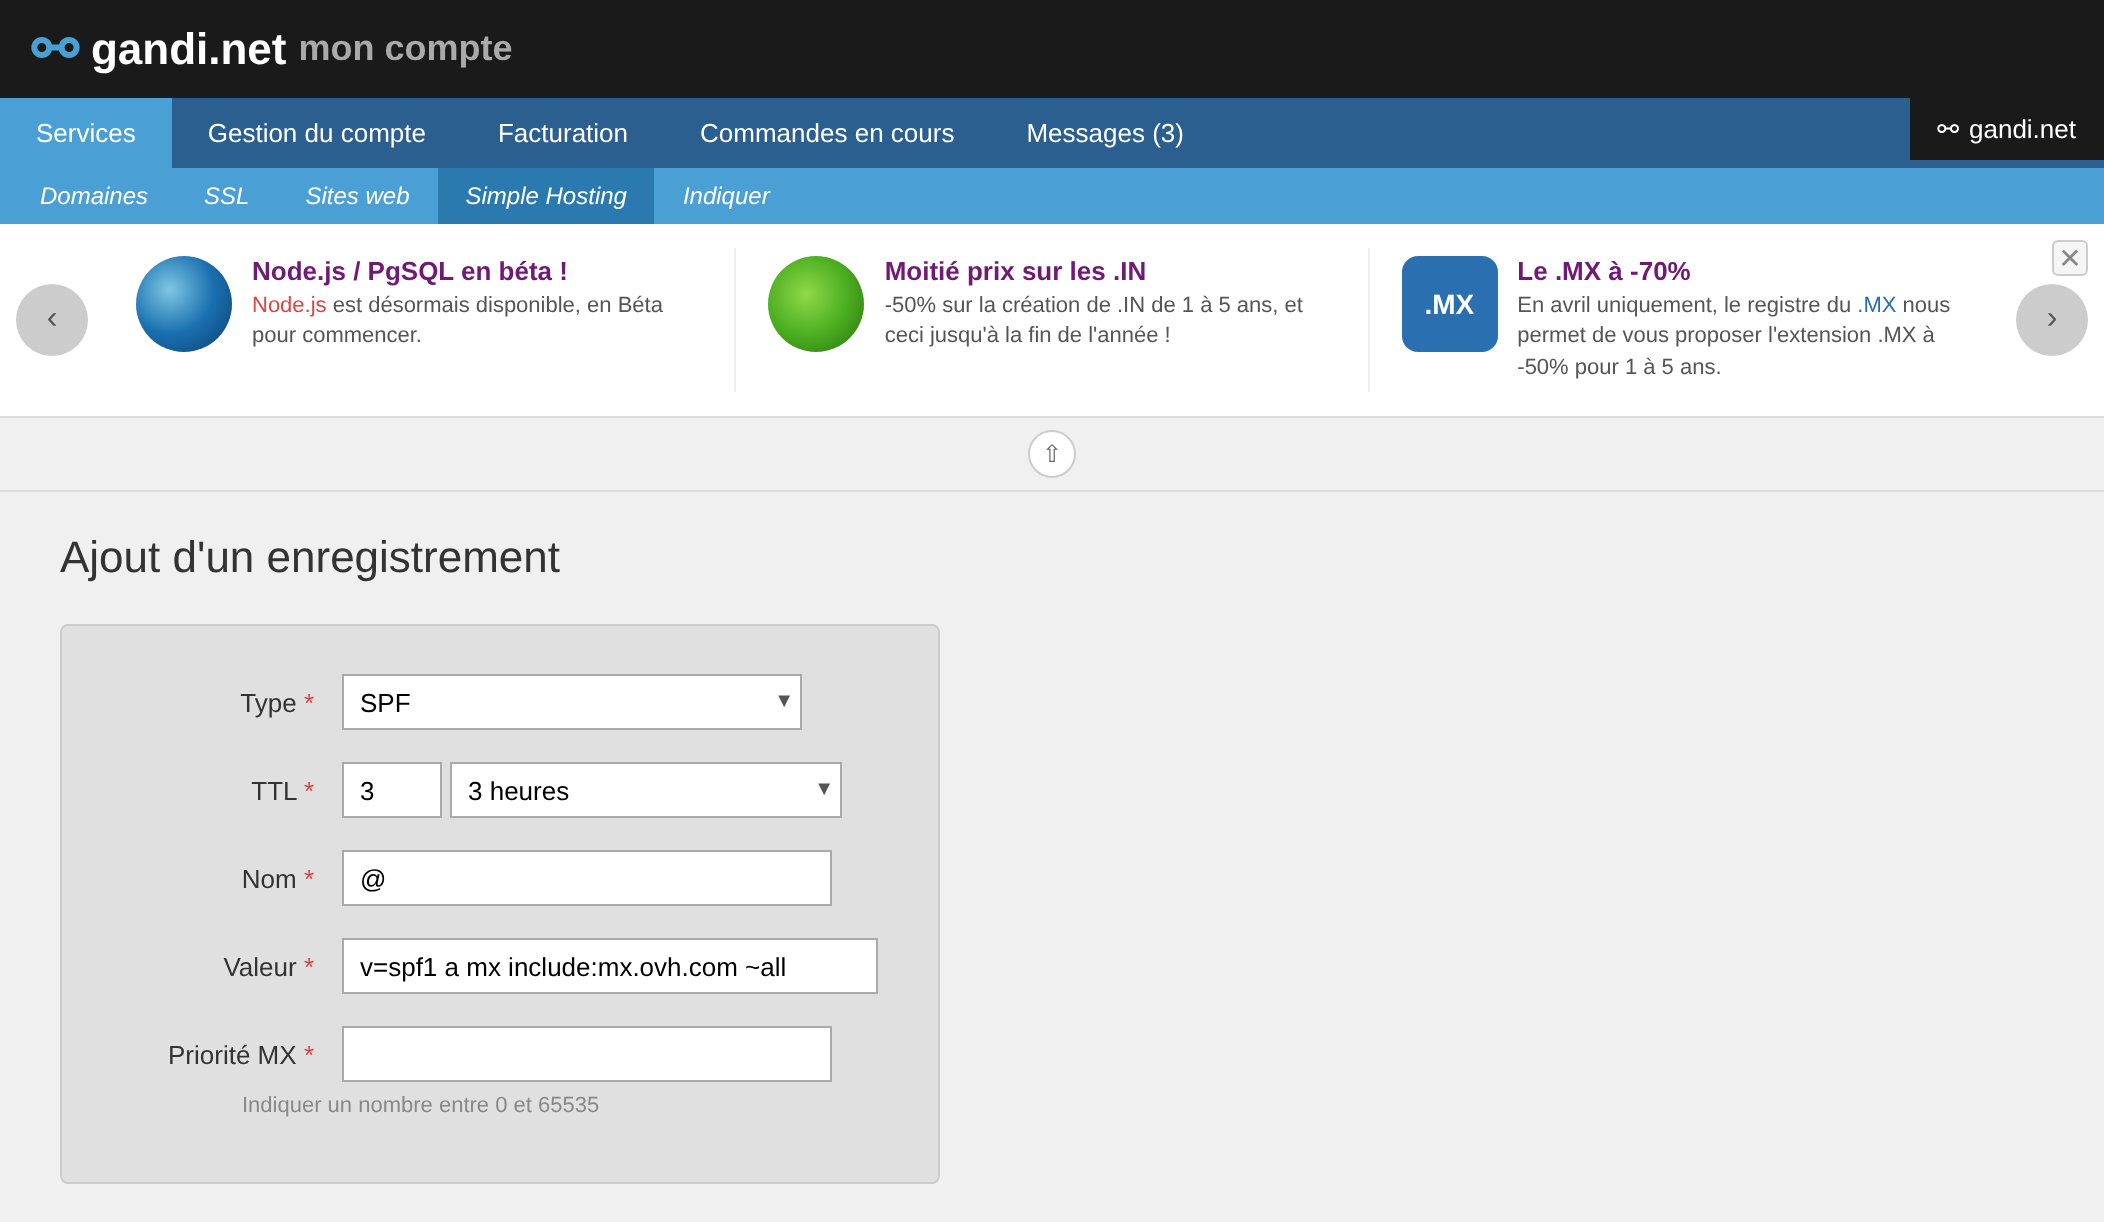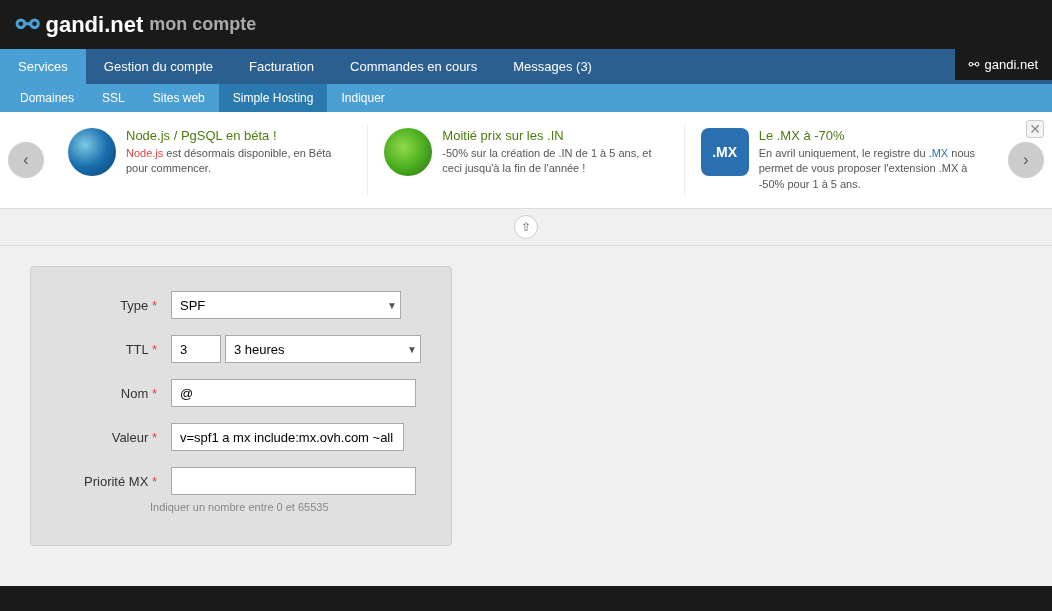--- a/index.html
+++ b/index.html
@@ -11,35 +11,35 @@
     .logo-icon { color: #4a9fd4; font-size: 28px; }
     .header-subtitle { color: #aaa; font-size: 18px; }
 
     
     .main-nav { background: #2a5f8f; display: flex; align-items: flex-start; }
     .main-nav a { color: white; text-decoration: none; padding: 10px 18px; display: block; font-size: 13px; }
     .main-nav a.active { background: #4a9fd4; }
     .main-nav .gandi-logo { margin-left: auto; background: #1a1a1a; padding: 8px 14px; color: white; font-size: 13px; display: flex; align-items: center; gap: 5px; }
 
     
-    .sub-nav { background: #4a9fd4; display: flex; align-items: center; padding: 0 6px; }
+    .sub-nav { background: #4a9fd4; display: flex; align-items: center; padding: 0 6px; font-style: italic; }
     .sub-nav a { color: white; text-decoration: none; padding: 7px 14px; display: block; font-size: 12px; }
     .sub-nav a.active { background: #2a7ab0; }
 
     
     .banner { background: white; padding: 12px 0; display: flex; align-items: center; position: relative; border-bottom: 1px solid #ddd; }
     .banner-nav { width: 36px; height: 36px; background: #ccc; border-radius: 50%; display: flex; align-items: center; justify-content: center; cursor: pointer; margin: 0 8px; color: #555; font-size: 16px; flex-shrink: 0; }
     .banner-items { display: flex; flex: 1; gap: 0; }
     .banner-item { flex: 1; display: flex; align-items: flex-start; gap: 10px; padding: 4px 16px; border-right: 1px solid #eee; }
     .banner-item:last-child { border-right: none; }
     .banner-icon { width: 48px; height: 48px; flex-shrink: 0; }
     .banner-icon.globe { background: radial-gradient(circle at 35% 35%, #7ec8e3, #1a6faf, #0a3f6f); border-radius: 50%; }
     .banner-icon.green { background: radial-gradient(circle at 40% 40%, #90d94a, #4caf20, #2a7010); border-radius: 50%; }
     .banner-icon.mx { background: #2a6faf; border-radius: 8px; display: flex; align-items: center; justify-content: center; color: white; font-weight: bold; font-size: 14px; }
-    .banner-text h4 { font-size: 13px; font-weight: normal; color: #4d7c0f; }
+    .banner-text h4 { font-size: 13px; font-weight: bold; color: #701a75; }
     .banner-text p { font-size: 11px; color: #555; margin-top: 3px; line-height: 1.4; }
     .banner-text .highlight { color: #d44; }
     .banner-text .highlight-blue { color: #2a6faf; }
     .banner-close { position: absolute; top: 8px; right: 8px; cursor: pointer; color: #888; font-size: 14px; width: 18px; height: 18px; border: 1px solid #ccc; border-radius: 3px; display: flex; align-items: center; justify-content: center; background: #f5f5f5; }
 
     
     .chevron-area { background: #f0f0f0; display: flex; justify-content: center; padding: 6px 0; border-bottom: 1px solid #ddd; }
     .chevron-btn { background: white; border: 1px solid #ccc; border-radius: 50%; width: 24px; height: 24px; display: flex; align-items: center; justify-content: center; cursor: pointer; color: #666; font-size: 12px; }
 
     
@@ -51,21 +51,21 @@
     .form-row { display: flex; align-items: center; margin-bottom: 16px; }
     .form-label { width: 110px; text-align: right; padding-right: 14px; font-size: 13px; color: #333; flex-shrink: 0; }
     .form-label .required { color: #d44; }
     .form-input { border: 1px solid #aaa; background: white; padding: 5px 8px; font-size: 13px; height: 28px; }
     .select-wrapper { position: relative; display: inline-block; }
     .form-select { border: 1px solid #aaa; background: white; padding: 4px 24px 4px 8px; font-size: 13px; height: 28px; appearance: none; width: 230px; cursor: pointer; }
     .select-arrow { position: absolute; right: 4px; top: 50%; transform: translateY(-50%); pointer-events: none; color: #555; font-size: 10px; }
     .ttl-row { display: flex; align-items: center; gap: 4px; }
     .ttl-number { width: 50px; }
     .form-input-wide { width: 245px; }
-    .hint-text { font-size: 11px; color: #888; margin-left: 89px; margin-top: -10px; margin-bottom: 8px; }
+    .hint-text { font-size: 11px; color: #888; margin-left: 60px; margin-top: -10px; margin-bottom: 8px; }
 
     
     .confirm-area { position: absolute; right: -320px; top: 0; width: 300px; }
     .confirm-text { color: #c00; font-size: 22px; font-weight: bold; font-style: italic; text-align: right; line-height: 1.2; }
     .arrow-svg { display: block; margin-top: 4px; }
   </style>
 </head>
 <body>
 
 <div class="header">
@@ -126,20 +126,21 @@
   </div>
   <div class="banner-nav">›</div>
   <div class="banner-close">✕</div>
 </div>
 
 <div class="chevron-area">
   <div class="chevron-btn">⇧</div>
 </div>
 
 <div class="main-content">
+  <h2 class="page-title">Ajout d'un enregistrement</h2>
 
   <div style="position: relative; display: flex; align-items: flex-start;">
     <div class="form-container">
 
       <div class="form-row">
         <label class="form-label">
           <span>Type</span>
           <span class="required"> *</span>
         </label>
         <div class="select-wrapper">
@@ -183,21 +184,21 @@
           <span class="required"> *</span>
         </label>
         <input type="text" class="form-input form-input-wide" value="@" style="">
       </div>
 
       <div class="form-row">
         <label class="form-label">
           <span>Valeur</span>
           <span class="required"> *</span>
         </label>
-        <input type="text" class="form-input" style="width: 233px;" value="v=spf1 a mx include:mx.ovh.com ~all">
+        <input type="text" class="form-input" style="width: 268px;" value="v=spf1 a mx include:mx.ovh.com ~all">
       </div>
 
       <div class="form-row">
         <label class="form-label">
           <span>Priorité MX</span>
           <span class="required"> *</span>
         </label>
         <input type="text" class="form-input form-input-wide" value="" style="">
       </div>
       <div class="hint-text">Indiquer un nombre entre 0 et 65535</div>

